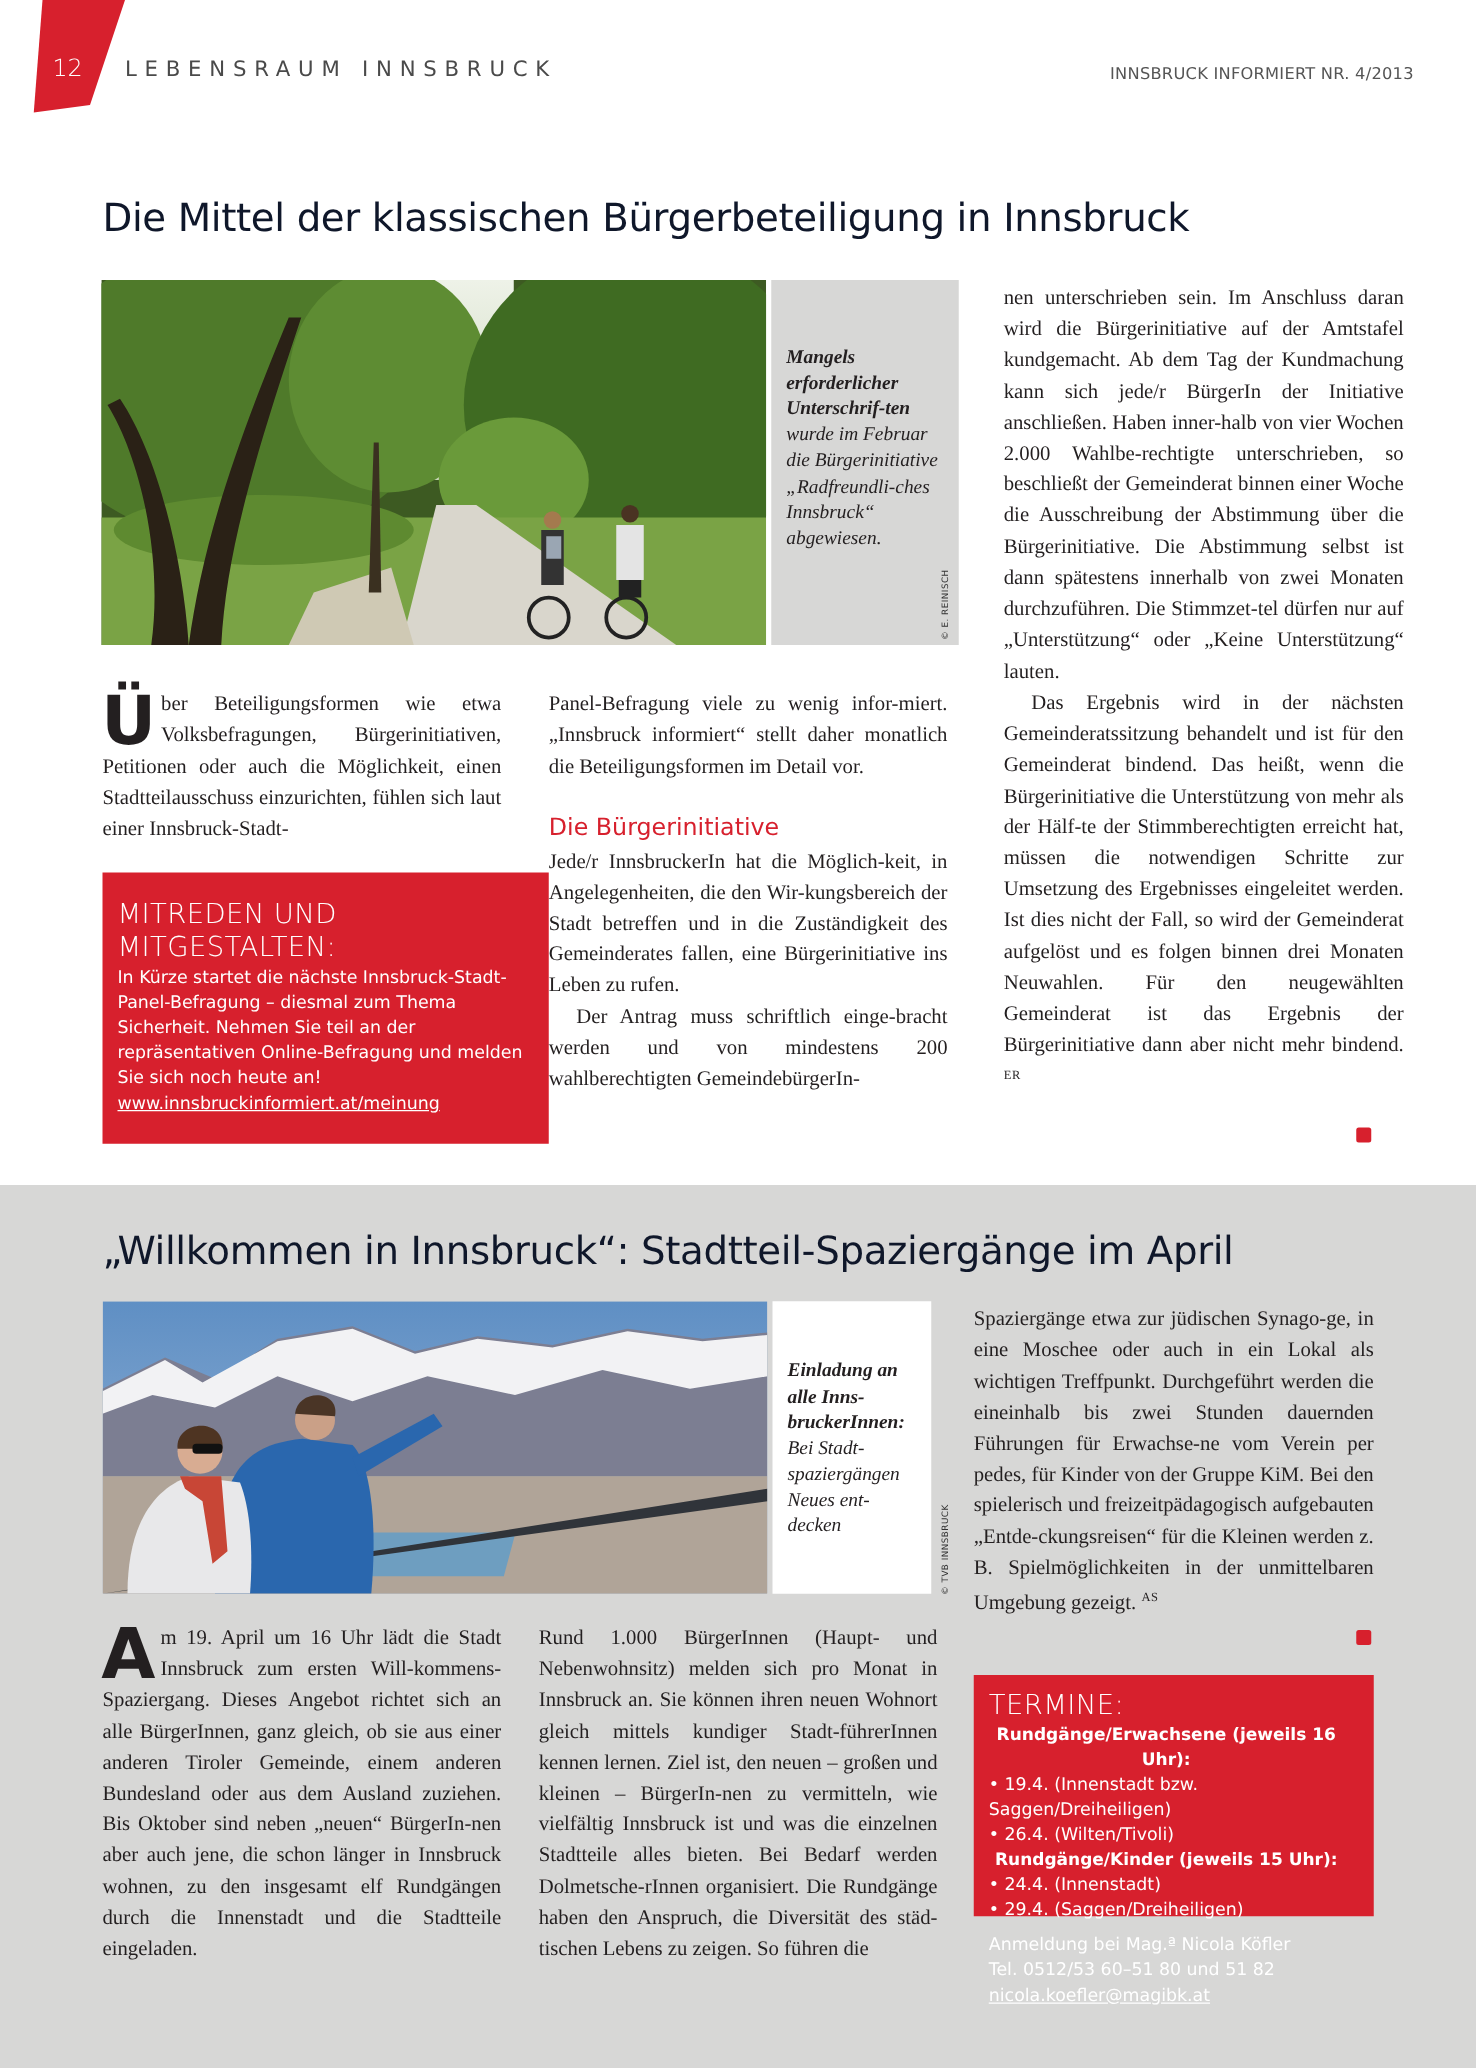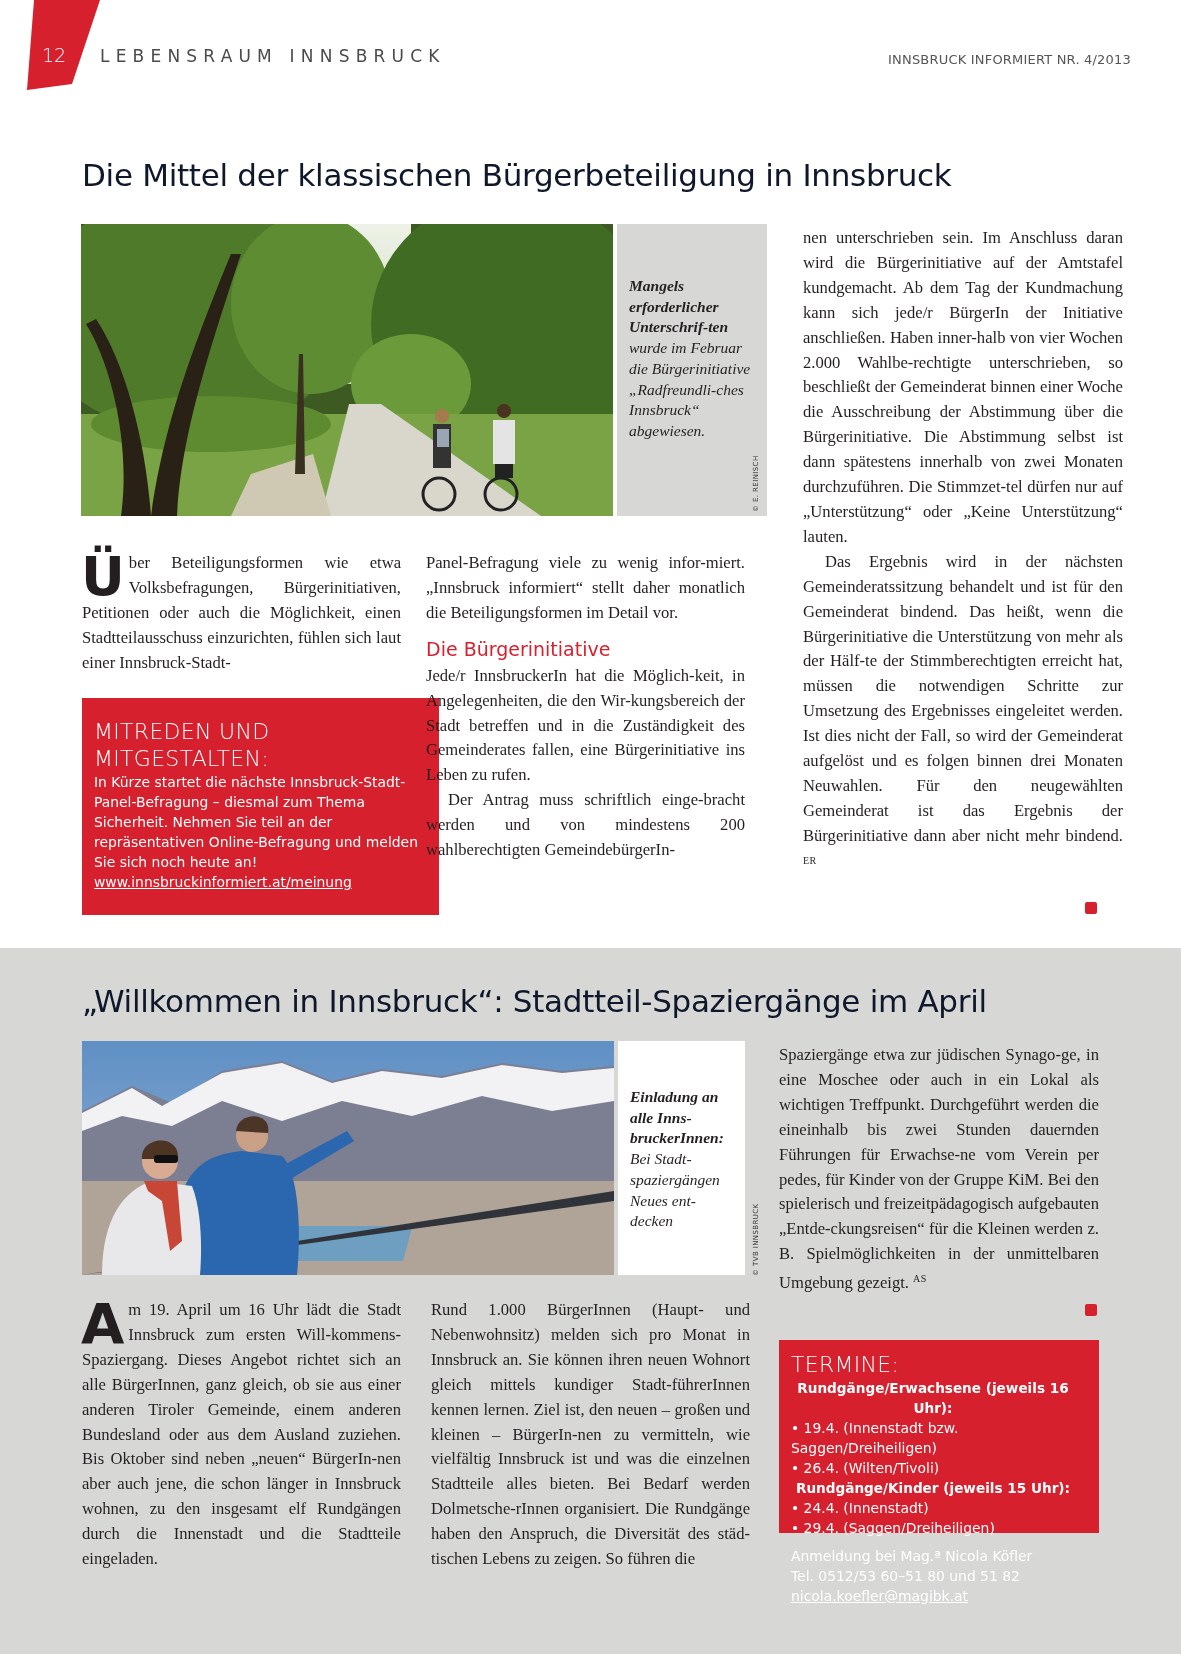--- a/index.html
+++ b/index.html
@@ -16,21 +16,21 @@
 
   .photo { position: absolute; overflow: hidden; }
   .caption-box { position: absolute; padding: 52px 10px 0 12px; font-style: italic; font-size: 15.5px; line-height: 20.7px; color: #231f20; }
   .caption-box b { font-weight: bold; }
   .credit { position: absolute; font-family: "DejaVu Sans", sans-serif; font-size: 7px; color: #333; transform: rotate(-90deg); transform-origin: left top; white-space: nowrap; letter-spacing: 0.4px; }
 
   .col { position: absolute; font-size: 16.6px; line-height: 24.9px; text-align: justify; hyphens: manual; }
   .col p { margin: 0; }
   .col p.indent { text-indent: 22px; }
   .dropcap { float: left; font-family: "DejaVu Sans", sans-serif; font-weight: bold; font-size: 54px; line-height: 44px; margin: 4px 4px 0 -1px; color: #231f20; }
-  .subhead { font-family: "DejaVu Sans", sans-serif; color: #d7202d; font-size: 19px; line-height: 24px; margin-top: 11px; margin-bottom: 3px; text-align: left; }
+  .subhead { font-family: "DejaVu Sans", sans-serif; color: #d7202d; font-size: 19px; line-height: 24px; margin-top: 24px; margin-bottom: 3px; text-align: left; }
   .author { font-size: 10px; vertical-align: 6px; letter-spacing: 0.5px; }
   .end-mark { position: absolute; width: 12px; height: 12px; background: #d7202d; border-radius: 2px; }
 
   .redbox { position: absolute; background: #d7202d; color: #fff; font-family: "DejaVu Sans", sans-serif; }
   .redbox .rb-title { font-size: 22px; line-height: 27px; font-weight: 300; letter-spacing: 0.3px; }
   .redbox .rb-body { font-size: 13.9px; line-height: 20px; }
   .redbox .rb-link { text-decoration: underline; color: #fff; }
   .redbox .rb-bold { font-weight: bold; font-size: 13.6px; line-height: 20px; text-align: center; }
 
   .grey-band { position: absolute; left: 0; top: 948px; width: 1181px; height: 706px; background: #d7d7d6; }
@@ -89,21 +89,21 @@
   <p>ber Beteiligungsformen wie etwa Volksbefragungen, Bürgerinitiativen, Petitionen oder auch die Möglichkeit, einen Stadtteilausschuss einzurichten, fühlen sich laut einer Innsbruck-Stadt-</p>
 </div>
 
 <div class="redbox" style="left:82px; top:698px; width:357px; height:217px; padding:20px 12px 0 12px;">
   <div class="rb-title">MITREDEN UND</div>
   <div class="rb-title">MITGESTALTEN:</div>
   <div class="rb-body">In Kürze startet die nächste Innsbruck-Stadt-Panel-Befragung – diesmal zum Thema Sicherheit. Nehmen Sie teil an der repräsentativen Online-Befragung und melden Sie sich noch heute an!</div>
   <a class="rb-body rb-link" href="#">www.innsbruckinformiert.at/meinung</a>
 </div>
 
-<div class="col" style="left:426px; top:551px; width:319px;">
+<div class="col" style="left:439px; top:551px; width:319px;">
   <p>Panel-Befragung viele zu wenig infor-miert. „Innsbruck informiert“ stellt daher monatlich die Beteiligungsformen im Detail vor.</p>
   <div class="subhead">Die Bürgerinitiative</div>
   <p>Jede/r InnsbruckerIn hat die Möglich-keit, in Angelegenheiten, die den Wir-kungsbereich der Stadt betreffen und in die Zuständigkeit des Gemeinderates fallen, eine Bürgerinitiative ins Leben zu rufen.</p>
   <p class="indent">Der Antrag muss schriftlich einge-bracht werden und von mindestens 200 wahlberechtigten GemeindebürgerIn-</p>
 </div>
 
 <div class="col" style="left:779px; top:226px; width:320px;margin-left:24px;">
   <p>nen unterschrieben sein. Im Anschluss daran wird die Bürgerinitiative auf der Amtstafel kundgemacht. Ab dem Tag der Kundmachung kann sich jede/r BürgerIn der Initiative anschließen. Haben inner-halb von vier Wochen 2.000 Wahlbe-rechtigte unterschrieben, so beschließt der Gemeinderat binnen einer Woche die Ausschreibung der Abstimmung über die Bürgerinitiative. Die Abstimmung selbst ist dann spätestens innerhalb von zwei Monaten durchzuführen. Die Stimmzet-tel dürfen nur auf „Unterstützung“ oder „Keine Unterstützung“ lauten.</p>
   <p class="indent"><span>Das Ergebnis wird in der nächsten Gemeinderatssitzung behandelt und ist für den Gemeinderat bindend. Das heißt, wenn die Bürgerinitiative die Unterstützung von mehr als der Hälf-te der Stimmberechtigten erreicht hat, müssen die notwendigen Schritte zur Umsetzung des Ergebnisses eingeleitet werden. Ist dies nicht der Fall, so wird der Gemeinderat aufgelöst und es folgen binnen drei Monaten Neuwahlen. Für den neugewählten Gemeinderat ist das Ergebnis der Bürgerinitiative dann aber nicht mehr bindend.</span> <span class="author">ER</span></p>
 </div>

